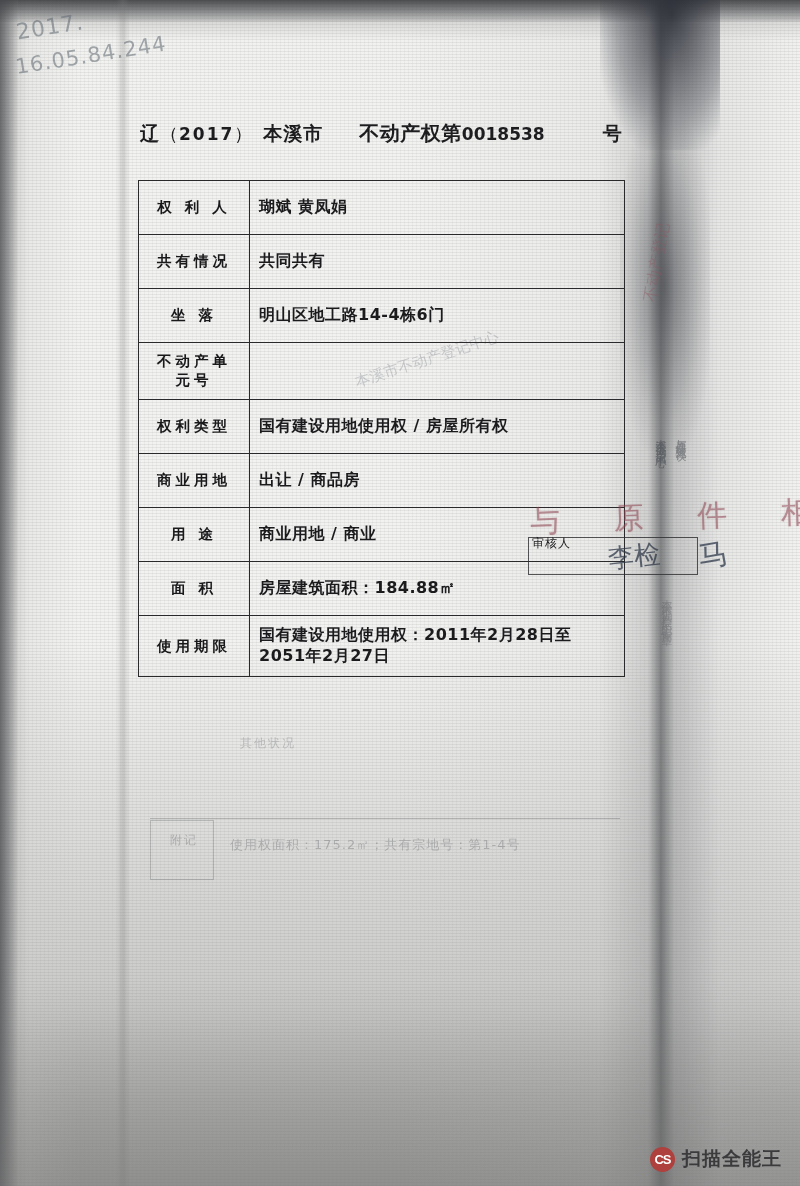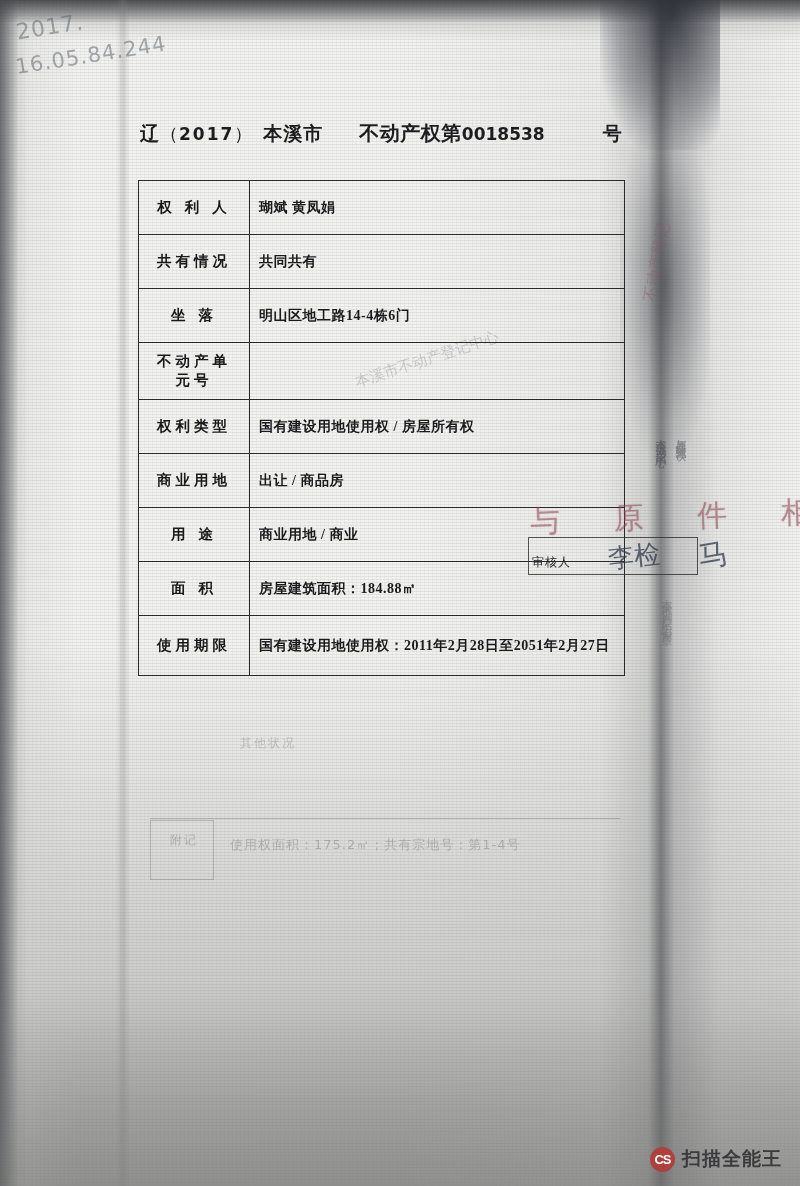--- a/index.html
+++ b/index.html
@@ -128,25 +128,24 @@
     width:92px;
     text-align:center;
     font-size:14.5px;
     font-weight:bold;
     color:#19191d;
     letter-spacing:4px;
     padding-left:4px;
   }
   td.val{
     padding-left:12px;
-    font-size:14px;
+    font-size:16px;
     color:#1b1b20;
     font-weight:bold;
     letter-spacing:.5px;
-    font-family:Liberation Serif, serif;
   }
   tr.r{height:54px;}
   tr.r-term{height:60px;}
   .sub{font-size:10.5px;font-weight:normal;letter-spacing:0;color:#2a2a30;}
 
   
   #stamp{
     position:absolute;left:520px;top:495px;width:250px;height:90px;
     pointer-events:none;
   }
@@ -155,21 +154,21 @@
     font-size:30px;color:#b2344a;opacity:.55;
     letter-spacing:22px;white-space:nowrap;
     transform:rotate(-2deg);
     text-shadow:0 0 2px rgba(178,52,74,.4);
   }
   #stamp .box{
     position:absolute;left:8px;top:42px;width:168px;height:36px;
     border:1.5px solid #2d2d33;opacity:.8;
   }
   #stamp .boxlbl{
-    position:absolute;left:12px;top:59px;font-size:12px;color:#1d1d22;
+    position:absolute;left:12px;top:40px;font-size:12px;color:#1d1d22;
     letter-spacing:1px;
   }
   #stamp .sig1{
     position:absolute;left:88px;top:44px;font-size:26px;color:#23354f;
     opacity:.72;transform:rotate(-6deg);font-family:"DejaVu Serif","Liberation Serif",serif;
   }
   #stamp .sig2{
     position:absolute;left:178px;top:40px;font-size:30px;color:#1d3050;
     opacity:.70;transform:rotate(-10deg);font-family:"DejaVu Serif","Liberation Serif",serif;
   }

